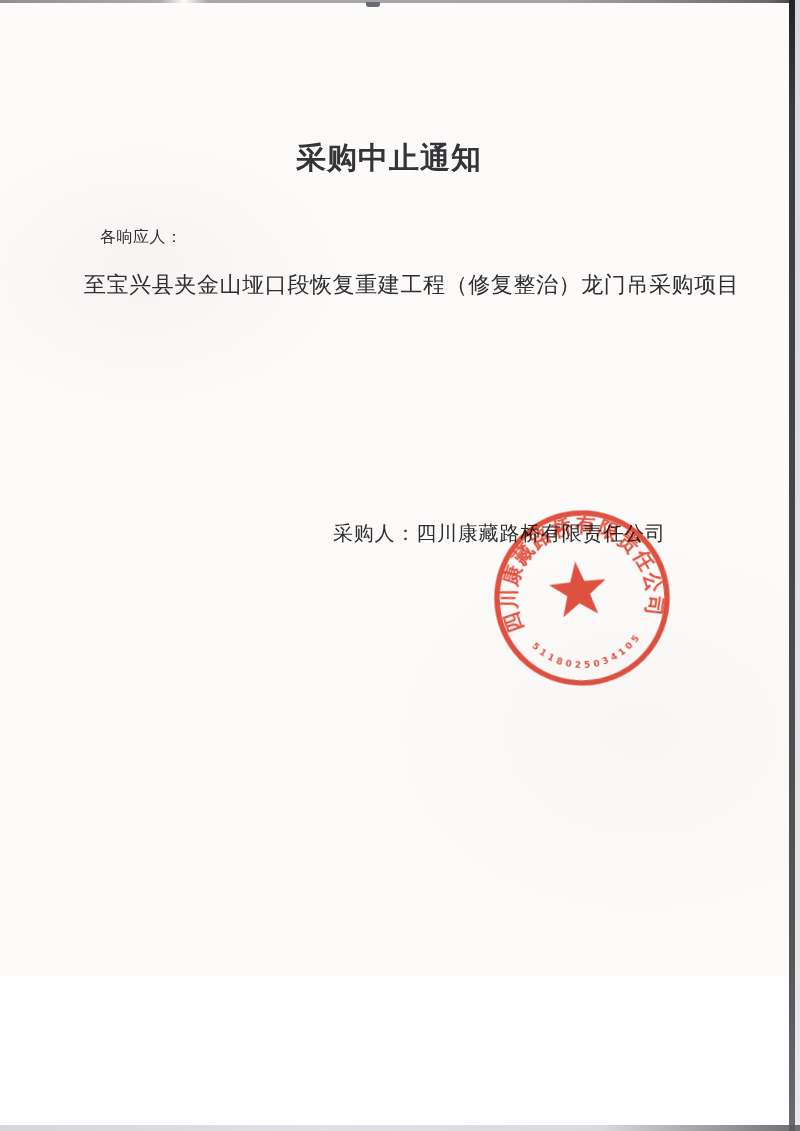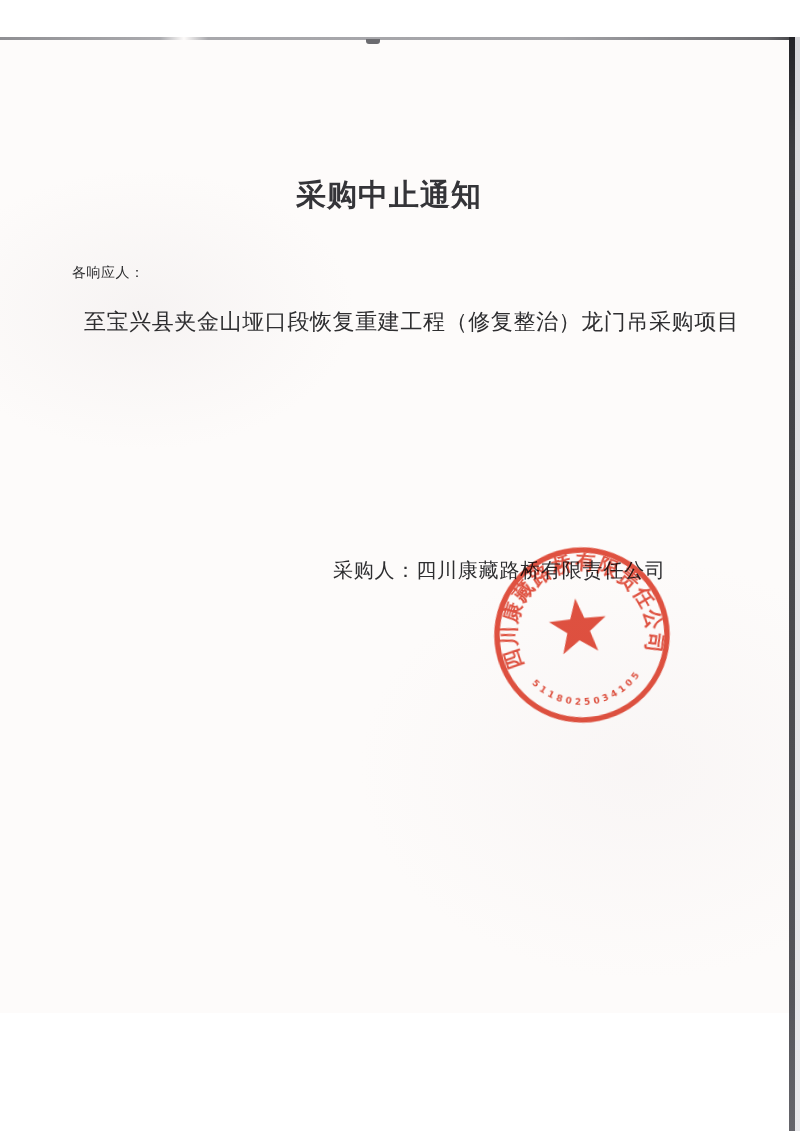--- a/index.html
+++ b/index.html
@@ -12,21 +12,20 @@
   }
   .page {
     position: relative;
     width: 800px;
     height: 976px;
     background:
       radial-gradient(ellipse 300px 200px at 18% 28%, rgba(240,236,236,0.5), rgba(240,236,236,0) 70%),
       radial-gradient(ellipse 400px 300px at 80% 75%, rgba(246,242,242,0.6), rgba(246,242,242,0) 70%),
       #fdfbfa;
     color: #2e2e30;
-    margin-top: 37px;
   }
   
   .edge-top {
     position: absolute; left: 0; top: 0; width: 800px; height: 3px;
     background: linear-gradient(90deg, #8f8f93 0%, #ababaf 20%, #fdfbfa 23%, #a8a8ac 26%, #a4a4a8 70%, #6a6a6e 96%, #3a3a3e 100%);
   }
   .edge-top-mark {
     position: absolute; left: 366px; top: 2px; width: 14px; height: 5px;
     background: #6b6b6f; border-radius: 0 0 3px 3px;
   }
@@ -44,22 +43,22 @@
     opacity: 0.85;
   }
 
   .title {
     position: absolute; left: 0; top: 138px; width: 778px;
     text-align: center;
     font-size: 30px; font-weight: bold; letter-spacing: 1px;
     color: #343438;
   }
   .salutation {
-    position: absolute; left: 72px; top: 227px;
-    font-size: 14px; letter-spacing: 0.5px; text-align: right;
+    position: absolute; left: 100px; top: 227px;
+    font-size: 16px; letter-spacing: 0.5px; text-align: right;
   }
   .body-block {
     position: absolute; left: 84px; top: 262px; width: 640px;
   }
   .body-line {
     height: 45px; line-height: 45px;
     font-size: 22px; letter-spacing: 0.6px;
     white-space: nowrap;
   }
   .body-line.indent { padding-left: 40px; }

